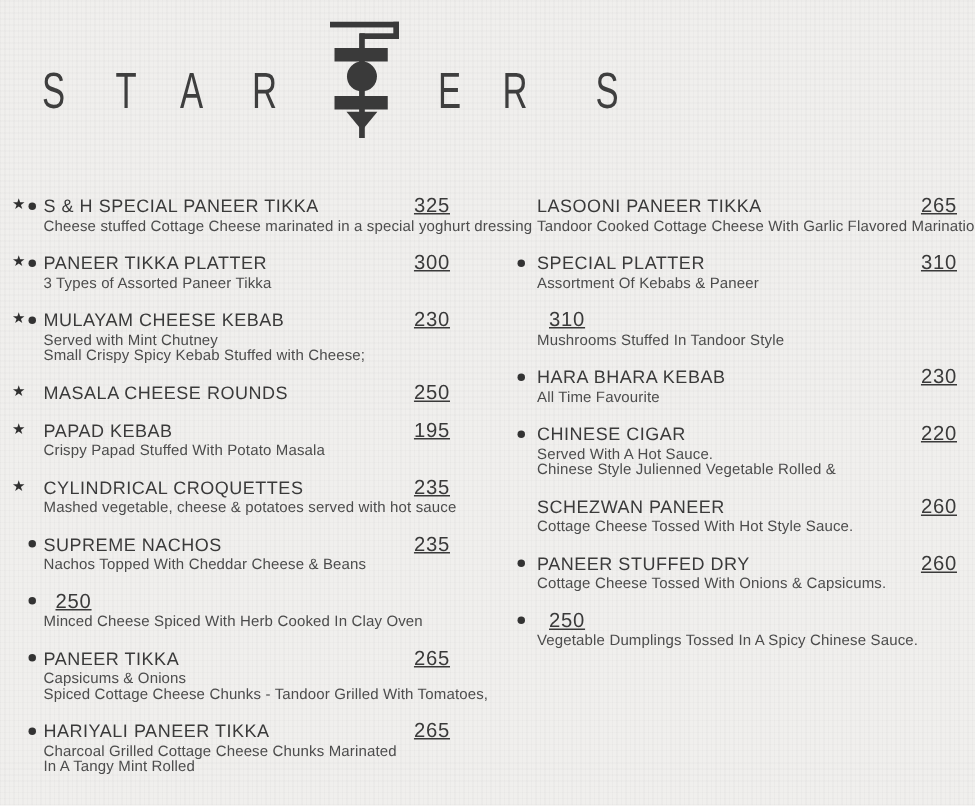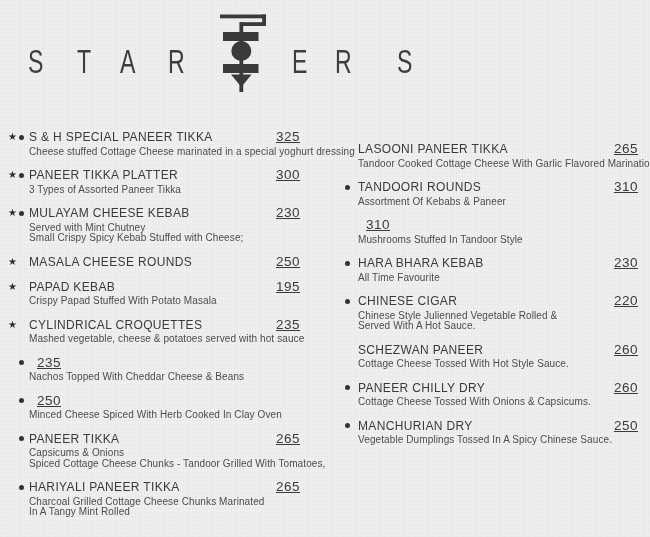--- a/index.html
+++ b/index.html
@@ -27,21 +27,21 @@
     width:56px;height:84px;
     color:#3a3a3a;
   }
   
   .columns{
     position:absolute;left:8px;top:130px;
     display:flex;align-items:flex-start;
   }
   .col{display:block;}
   .col-left{width:292px;}
-  .col-right{width:293px;margin-left:45px;margin-top:12px;}
+  .col-right{width:293px;margin-left:45px;}
   .item{margin-bottom:11px;}
   .row{display:flex;align-items:baseline;}
   .markers{display:flex;align-self:center;}
   .col-left  .markers{width:21px;min-width:21px;}
   .col-right .markers{width:13px;min-width:13px;}
   .star{
     display:inline-block;width:11px;min-width:11px;
     font-size:10px;line-height:14px;color:#2f2f2f;
   }
   .dot{display:inline-block;width:10px;min-width:10px;height:14px;position:relative;}
@@ -169,20 +169,21 @@
           <p class="desc">
             <span class="desc-line">Mashed vegetable, cheese &amp; potatoes served with hot sauce</span>
           </p>
         </article>
         <article class="item">
           <div class="row">
             <span class="markers">
               <span class="star"></span>
               <span class="dot on"></span>
             </span>
+            <h3 class="name">SUPREME NACHOS</h3>
             <span class="price">235</span>
           </div>
           <p class="desc">
             <span class="desc-line">Nachos Topped With Cheddar Cheese &amp; Beans</span>
           </p>
         </article>
         <article class="item">
           <div class="row">
             <span class="markers">
               <span class="star"></span>
@@ -234,21 +235,21 @@
           </div>
           <p class="desc">
             <span class="desc-line">Tandoor Cooked Cottage Cheese With Garlic Flavored Marination</span>
           </p>
         </article>
         <article class="item">
           <div class="row">
             <span class="markers">
               <span class="dot on"></span>
             </span>
-            <h3 class="name">TANDOORI ROUNDS</h3>
+            <h3 class="name">SPECIAL PLATTER</h3>
             <span class="price">310</span>
           </div>
           <p class="desc">
             <span class="desc-line">Assortment Of Kebabs &amp; Paneer</span>
           </p>
         </article>
         <article class="item">
           <div class="row">
             <span class="markers">
               <span class="dot"></span>
@@ -273,54 +274,53 @@
         </article>
         <article class="item">
           <div class="row">
             <span class="markers">
               <span class="dot on"></span>
             </span>
             <h3 class="name">CHINESE CIGAR</h3>
             <span class="price">220</span>
           </div>
           <p class="desc">
+            <span class="desc-line">Served With A Hot Sauce.</span>
             <span class="desc-line">Chinese Style Julienned Vegetable Rolled &amp;</span>
-            <span class="desc-line">Served With A Hot Sauce.</span>
           </p>
         </article>
         <article class="item">
           <div class="row">
             <span class="markers">
               <span class="dot"></span>
             </span>
             <h3 class="name">SCHEZWAN PANEER</h3>
             <span class="price">260</span>
           </div>
           <p class="desc">
             <span class="desc-line">Cottage Cheese Tossed With Hot Style Sauce.</span>
           </p>
         </article>
         <article class="item">
           <div class="row">
             <span class="markers">
               <span class="dot on"></span>
             </span>
-            <h3 class="name">PANEER CHILLY DRY</h3>
+            <h3 class="name">PANEER STUFFED DRY</h3>
             <span class="price">260</span>
           </div>
           <p class="desc">
             <span class="desc-line">Cottage Cheese Tossed With Onions &amp; Capsicums.</span>
           </p>
         </article>
         <article class="item">
           <div class="row">
             <span class="markers">
               <span class="dot on"></span>
             </span>
-            <h3 class="name">MANCHURIAN DRY</h3>
             <span class="price">250</span>
           </div>
           <p class="desc">
             <span class="desc-line">Vegetable Dumplings Tossed In A Spicy Chinese Sauce.</span>
           </p>
         </article>
       </section>
   </main>
 
 </div>

